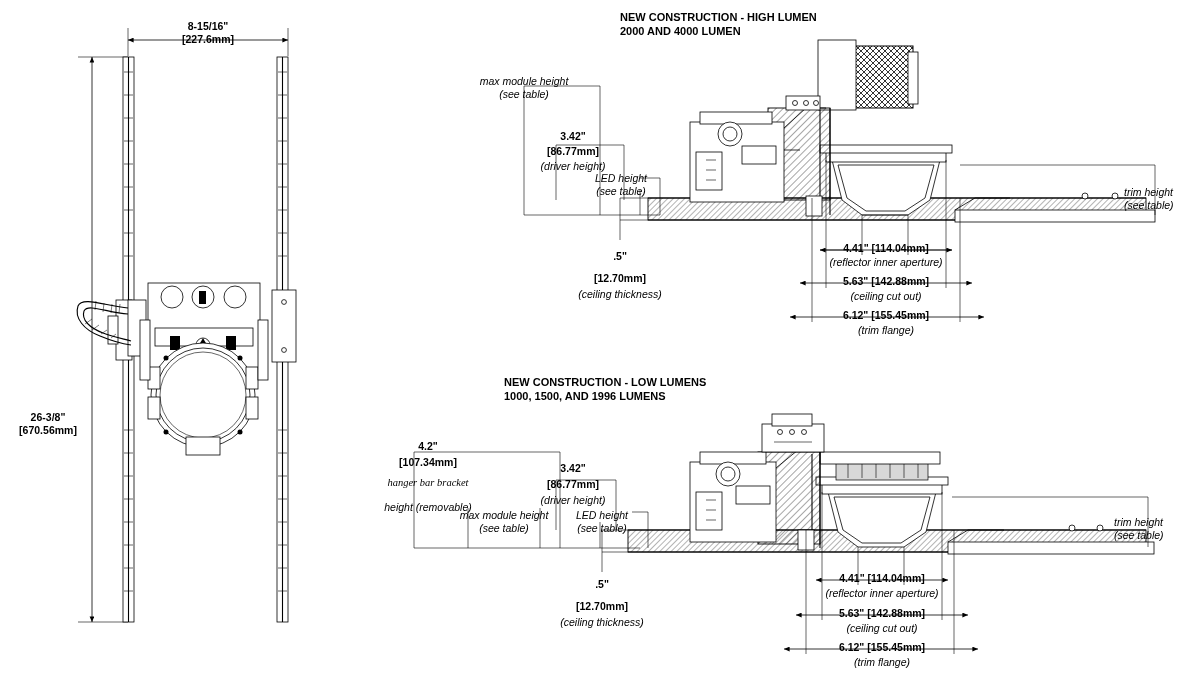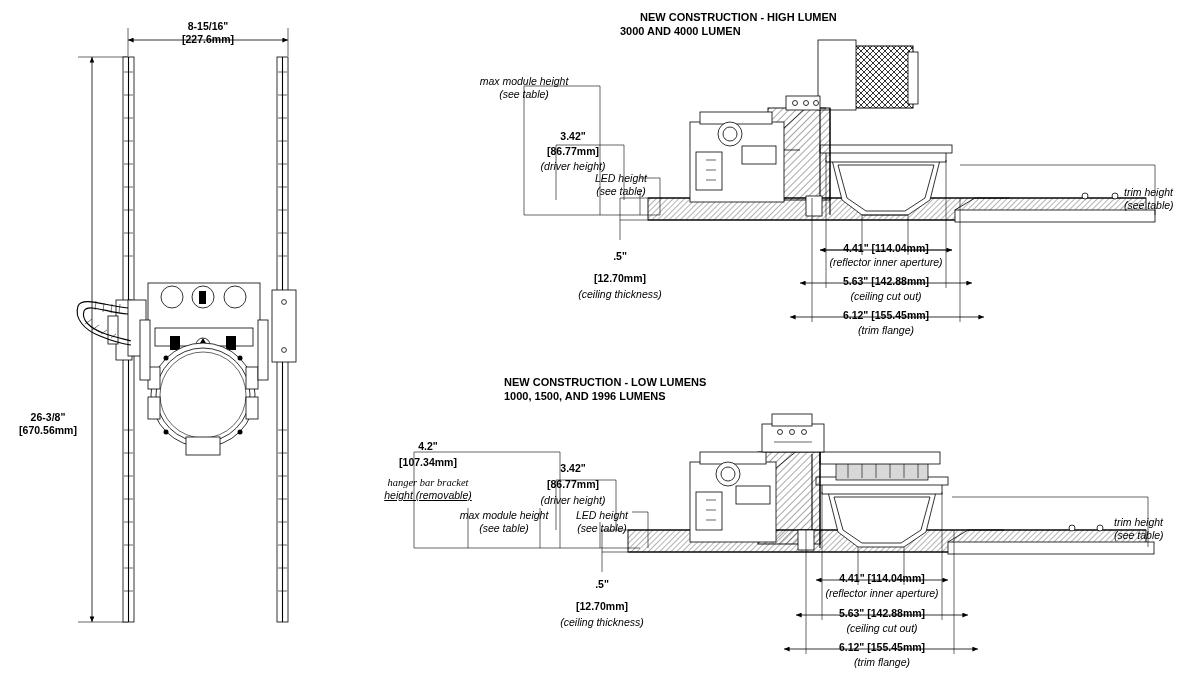--- a/index.html
+++ b/index.html
@@ -354,22 +354,22 @@
       <line class="ln" x1="784" y1="649" x2="978" y2="649" marker-start="url(#arL)" marker-end="url(#ar)"></line>
     </g>
   </svg>
 
   <div class="lbl b ctr" style="left:208px; top:20px;">8-15/16"</div>
   <div class="lbl b ctr" style="left:208px; top:33px;">[227.6mm]</div>
 
   <div class="lbl b ctr" style="left:48px; top:411px;">26-3/8"</div>
   <div class="lbl b ctr" style="left:48px; top:424px;">[670.56mm]</div>
 
-  <div class="title ctr" style="left:620px; top:10px;margin-left:20px;">NEW CONSTRUCTION - HIGH LUMEN</div>
-  <div class="title ctr" style="left:620px; top:24px;">3000 AND 4000 LUMEN</div>
+  <div class="title ctr" style="left:620px; top:10px;">NEW CONSTRUCTION - HIGH LUMEN</div>
+  <div class="title ctr" style="left:620px; top:24px;">2000 AND 4000 LUMEN</div>
 
   <div class="lbl i ctr" style="left:524px; top:75px;">max module height</div>
   <div class="lbl i ctr" style="left:524px; top:88px;">(see table)</div>
 
   <div class="lbl b ctr" style="left:573px; top:130px;">3.42"</div>
   <div class="lbl b ctr" style="left:573px; top:145px;">[86.77mm]</div>
   <div class="lbl i ctr" style="left:573px; top:160px;">(driver height)</div>
 
   <div class="lbl i ctr" style="left:621px; top:172px;">LED height</div>
   <div class="lbl i ctr" style="left:621px; top:185px;">(see table)</div>
@@ -389,21 +389,21 @@
 
   <div class="lbl b ctr" style="left:886px; top:309px;">6.12"  [155.45mm]</div>
   <div class="lbl i ctr" style="left:886px; top:324px;">(trim flange)</div>
 
   <div class="title ctr" style="left:504px; top:375px;">NEW CONSTRUCTION -  LOW LUMENS</div>
   <div class="title ctr" style="left:504px; top:389px;">1000, 1500, AND 1996 LUMENS</div>
 
   <div class="lbl b ctr" style="left:428px; top:440px;">4.2"</div>
   <div class="lbl b ctr" style="left:428px; top:456px;">[107.34mm]</div>
   <div class="lbl i ctr" style="left:428px; top:476px;font-family:Liberation Serif, serif;">hanger bar bracket</div>
-  <div class="lbl i ctr" style="left:428px; top:489px;text-decoration:underline;">height (removable)</div>
+  <div class="lbl i ctr" style="left:428px; top:501px;">height (removable)</div>
 
   <div class="lbl i ctr" style="left:504px; top:509px;">max module height</div>
   <div class="lbl i ctr" style="left:504px; top:522px;">(see table)</div>
 
   <div class="lbl b ctr" style="left:573px; top:462px;">3.42"</div>
   <div class="lbl b ctr" style="left:573px; top:478px;">[86.77mm]</div>
   <div class="lbl i ctr" style="left:573px; top:494px;">(driver height)</div>
 
   <div class="lbl i ctr" style="left:602px; top:509px;">LED height</div>
   <div class="lbl i ctr" style="left:602px; top:522px;">(see table)</div>

